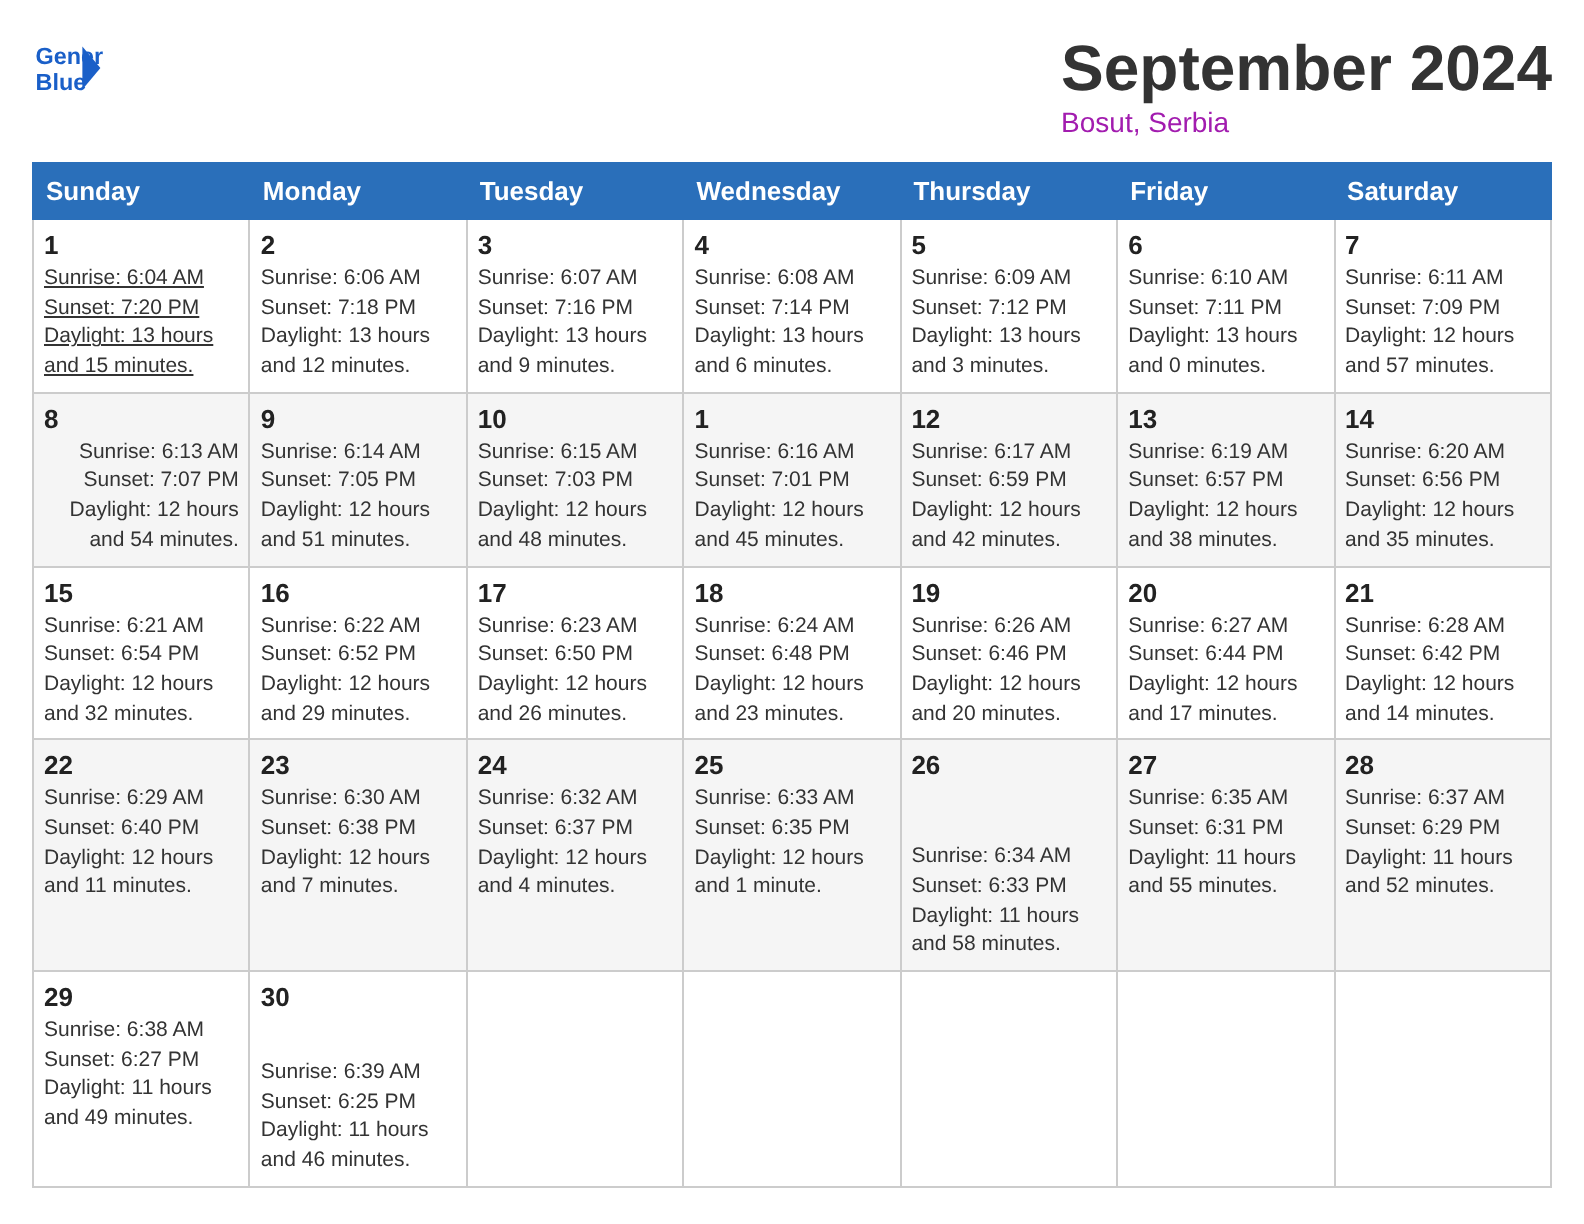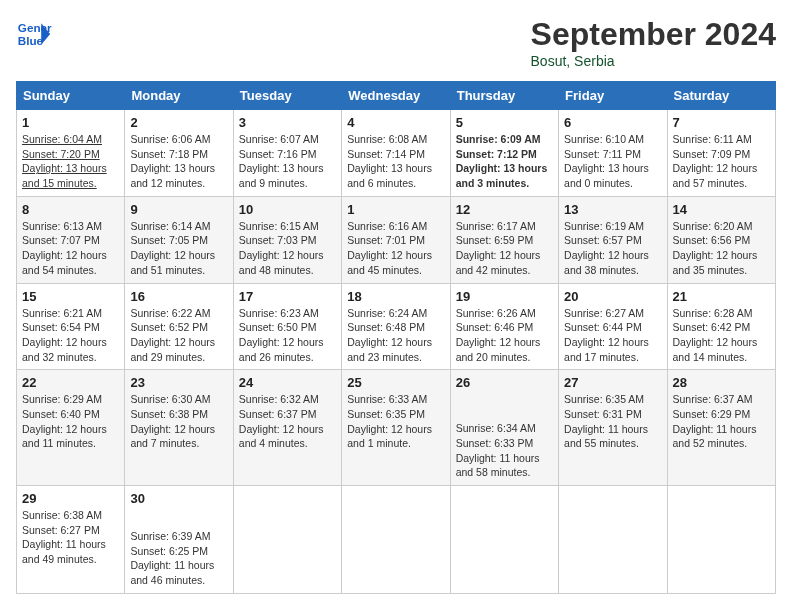--- a/index.html
+++ b/index.html
@@ -28,21 +28,21 @@
     .title-block {
       text-align: left;
     }
     .month-title {
       font-size: 32px;
       font-weight: bold;
       color: #333;
     }
     .location {
       font-size: 14px;
-      color: #14532d;
+      color: #a21caf;
     }
     .calendar {
       width: 100%;
       border-collapse: collapse;
       font-size: 11px;
     }
     .calendar th {
       background: #2a6fba;
       color: #fff;
       padding: 6px 6px;
@@ -132,21 +132,21 @@
         </td>
         <td>
           <span class="day-num">4</span>
           <div class="day-info" style="white-space: pre-line;">Sunrise: 6:08 AM
 Sunset: 7:14 PM
 Daylight: 13 hours
 and 6 minutes.</div>
         </td>
         <td>
           <span class="day-num">5</span>
-          <div class="day-info" style="white-space: pre-line; font-weight: bold;">Sunrise: 6:09 AM
+          <div class="day-info" style="white-space: pre-line;">Sunrise: 6:09 AM
 Sunset: 7:12 PM
 Daylight: 13 hours
 and 3 minutes.</div>
         </td>
         <td>
           <span class="day-num">6</span>
           <div class="day-info" style="white-space: pre-line;">Sunrise: 6:10 AM
 Sunset: 7:11 PM
 Daylight: 13 hours
 and 0 minutes.</div>
@@ -155,21 +155,21 @@
           <span class="day-num">7</span>
           <div class="day-info" style="white-space: pre-line;">Sunrise: 6:11 AM
 Sunset: 7:09 PM
 Daylight: 12 hours
 and 57 minutes.</div>
         </td>
       </tr>
       <tr style="background: rgb(245, 245, 245);">
         <td>
           <span class="day-num">8</span>
-          <div class="day-info" style="white-space: pre-line;">Sunrise: 6:13 AM
+          <div class="day-info" style="white-space: pre-line; text-align: right;">Sunrise: 6:13 AM
 Sunset: 7:07 PM
 Daylight: 12 hours
 and 54 minutes.</div>
         </td>
         <td>
           <span class="day-num">9</span>
           <div class="day-info" style="white-space: pre-line;">Sunrise: 6:14 AM
 Sunset: 7:05 PM
 Daylight: 12 hours
 and 51 minutes.</div>

